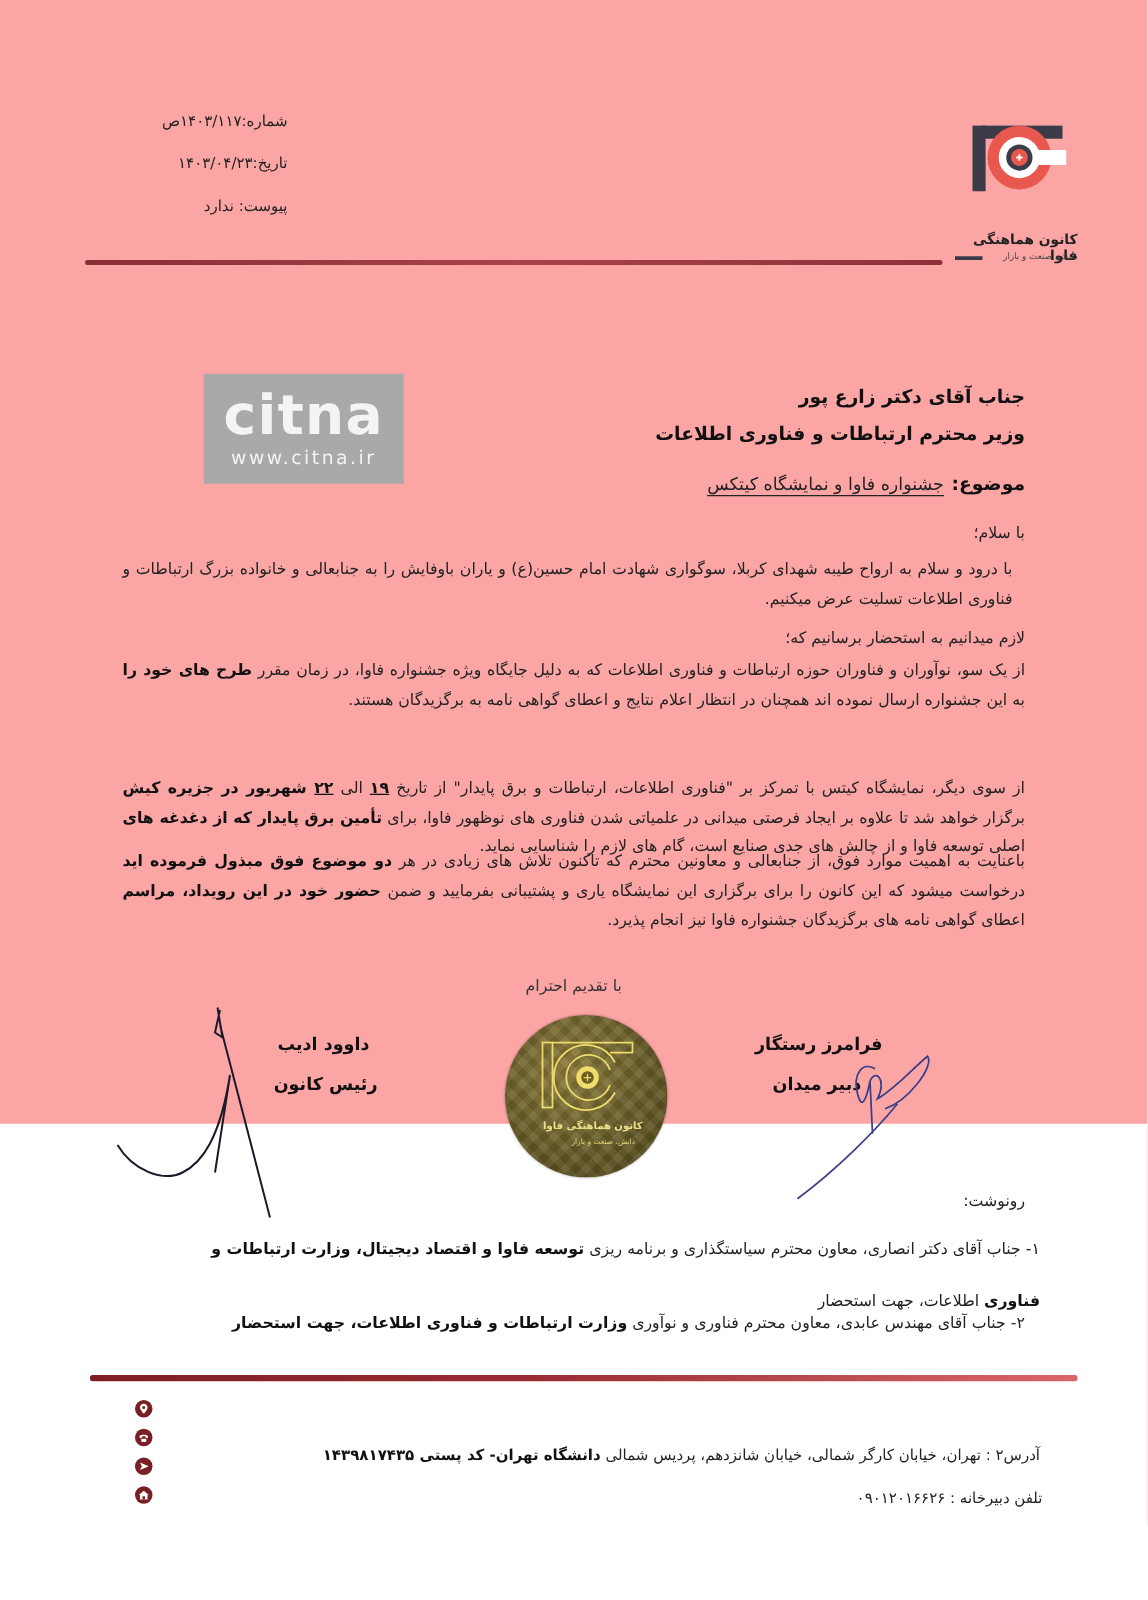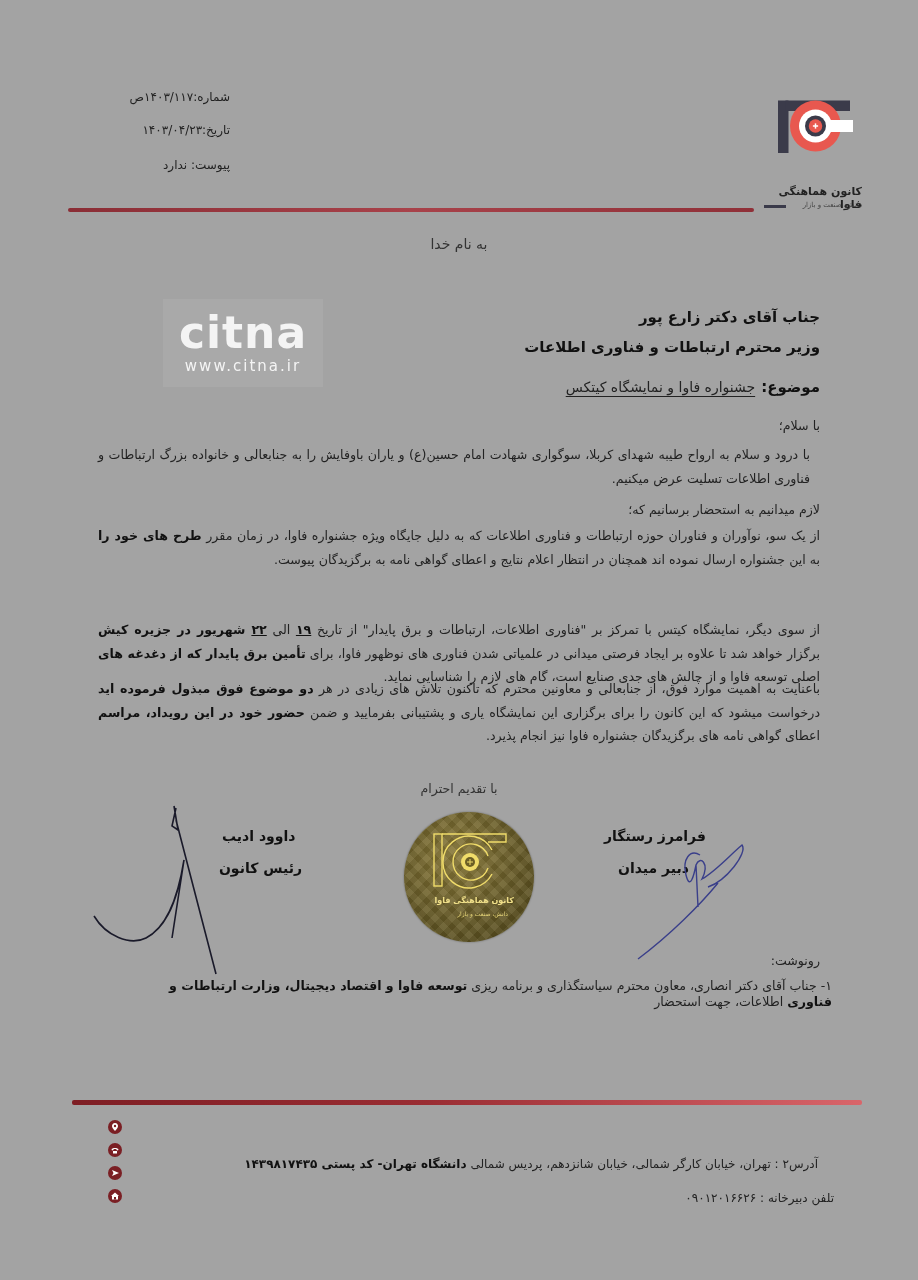--- a/index.html
+++ b/index.html
@@ -1,18 +1,18 @@
 <!DOCTYPE html>
 <html><head>
 <meta charset="utf-8">
 <style>
   * { box-sizing: border-box; margin: 0; padding: 0; }
   html, body { width: 918px; height: 1280px; background: #ffffff; overflow: hidden; }
   body { position: relative; font-family: "DejaVu Sans", sans-serif; color: #1c1c1c; }
-  .page { position: absolute; left: 0; top: 0; width: 918px; height: 1280px; background: #a3a3a3; }
+  .page { position: absolute; left: 0; top: 0; width: 918px; height: 899px; background: #fca5a5; }
   .abs { position: absolute; }
 
   
   .meta { position: absolute; right: 688px; width: 200px; text-align: right; direction: rtl; font-size: 12px; color: #222; }
   .meta-line { position: absolute; right: 0; white-space: nowrap; }
 
   
   .logo { position: absolute; left: 762px; top: 96px; width: 104px; height: 120px; }
   .logo-title { position: absolute; left: 762px; top: 185px; width: 100px; text-align: right; direction: rtl; font-size: 11px; font-weight: bold; color: #222; }
   .logo-sub { position: absolute; left: 762px; top: 201px; width: 100px; text-align: right; direction: rtl; font-size: 7px; color: #444; }
@@ -45,21 +45,21 @@
   .seal { position: absolute; left: 404px; top: 812px; width: 130px; height: 130px; border-radius: 50%;
           background:
             repeating-linear-gradient(45deg, rgba(255,255,255,0.05) 0 6px, rgba(0,0,0,0.06) 6px 12px),
             repeating-linear-gradient(-45deg, rgba(255,255,255,0.05) 0 6px, rgba(0,0,0,0.06) 6px 12px),
             radial-gradient(circle at 40% 35%, #8a7a3a, #5d5222 70%, #4a4119);
           box-shadow: 0 0 2px rgba(0,0,0,0.4); }
   .seal-title { position: absolute; left: 0; top: 84px; width: 110px; text-align: right; direction: rtl; font-size: 8px; color: #f0e08a; font-weight: bold; }
   .seal-sub { position: absolute; left: 0; top: 98px; width: 104px; text-align: right; direction: rtl; font-size: 6px; color: #e8d77a; }
 
   .cc-title { position: absolute; right: 98px; top: 953px; direction: rtl; font-size: 12.6px; color: #222; }
-  .cc-item { position: absolute; right: 86px; width: 690px; direction: rtl; text-align: right; font-size: 12.6px; line-height: 16px; color: #222; }
+  .cc-item { position: absolute; right: 86px; width: 690px; direction: rtl; text-align: right; font-size: 12.6px; line-height: 42px; color: #222; }
   .cc-item b { font-weight: bold; color: #111; }
 
   .divider-bottom { position: absolute; left: 72px; top: 1100px; width: 790px; height: 5px; border-radius: 2px; background: linear-gradient(90deg, #7e1e24, #9a2d33 45%, #d9656a); }
 
   .foot-line { position: absolute; right: 84px; direction: rtl; white-space: nowrap; font-size: 12px; color: #222; }
   .foot-line b { font-weight: bold; color: #111; }
 
   .ficon { position: absolute; left: 108px; width: 14px; height: 14px; border-radius: 50%; background: #7a1f24; color: #fff; font-size: 8px; line-height: 14px; text-align: center; }
 </style>
 </head>
@@ -89,21 +89,20 @@
     <circle cx="54" cy="40" r="9" fill="#e8584f"></circle>
     <rect x="50.5" y="39" width="7" height="2" fill="#ffffff"></rect>
     <rect x="53" y="36.5" width="2" height="7" fill="#ffffff"></rect>
   </svg>
   <div class="logo-title">کانون هماهنگی فاوا</div>
   <div class="logo-sub">دانش، صنعت و بازار</div>
   <div class="logo-sub-bar"></div>
 
   <div class="divider-top"></div>
 
-  <div class="basmala">به نام خدا</div>
 
   <div class="watermark">
     <div class="wm-logo">citna</div>
     <div class="wm-url">www.citna.ir</div>
   </div>
 
   <div class="addr" style="top:308px;">جناب آقای دکتر زارع پور</div>
   <div class="addr" style="top:338px;">وزیر محترم ارتباطات و فناوری اطلاعات</div>
   <div class="subject">
     <span class="subject-label">موضوع:</span><span class="subject-value">جشنواره فاوا و نمایشگاه کیتکس</span>
@@ -113,21 +112,21 @@
 
   <div class="para" style="top:443px;right:108px;width:712px;text-indent:0;">
     <span>با درود و سلام به ارواح طیبه شهدای کربلا، سوگواری شهادت امام حسین(ع) و یاران باوفایش را به جنابعالی و خانواده بزرگ ارتباطات و فناوری اطلاعات تسلیت عرض میکنیم.</span>
   </div>
 
   <div class="para" style="top:498px;">
     <span>لازم میدانیم به استحضار برسانیم که؛</span>
   </div>
 
   <div class="para" style="top:524px;">
-    <span>از یک سو، نوآوران و فناوران حوزه ارتباطات و فناوری اطلاعات که به دلیل جایگاه ویژه جشنواره فاوا، در زمان مقرر </span><b>طرح های خود را</b><span> به این جشنواره ارسال نموده اند همچنان در انتظار اعلام نتایج و اعطای گواهی نامه به برگزیدگان پیوست.</span>
+    <span>از یک سو، نوآوران و فناوران حوزه ارتباطات و فناوری اطلاعات که به دلیل جایگاه ویژه جشنواره فاوا، در زمان مقرر </span><b>طرح های خود را</b><span> به این جشنواره ارسال نموده اند همچنان در انتظار اعلام نتایج و اعطای گواهی نامه به برگزیدگان هستند.</span>
   </div>
 
   <div class="para" style="top:618px;">
     <span>از سوی دیگر، نمایشگاه کیتس با تمرکز بر "فناوری اطلاعات، ارتباطات و برق پایدار" از تاریخ </span><b style="text-decoration:underline;">۱۹</b><span> الی </span><b style="text-decoration:underline;">۲۲</b><b> شهریور در جزیره کیش</b><span> برگزار خواهد شد تا علاوه بر ایجاد فرصتی میدانی در علمیاتی شدن فناوری های نوظهور فاوا، برای </span><b>تأمین برق پایدار که از دغدغه های</b><span> اصلی توسعه فاوا و از چالش های جدی صنایع است، گام های لازم را شناسایی نماید.</span>
   </div>
 
   <div class="para" style="top:677px;">
     <span>باعنایت به اهمیت موارد فوق، از جنابعالی و معاونین محترم که تاکنون تلاش های زیادی در هر </span><b>دو موضوع فوق مبذول فرموده اید</b><span> درخواست میشود که این کانون را برای برگزاری این نمایشگاه یاری و پشتیبانی بفرمایید و ضمن </span><b>حضور خود در این رویداد، مراسم</b><span> اعطای گواهی نامه های برگزیدگان جشنواره فاوا نیز انجام پذیرد.</span>
   </div>
 
@@ -156,20 +155,23 @@
       <path d="M37 32 L43 32 M40 29 L40 35" stroke="#f0dc6a" stroke-width="1"></path>
     </svg>
     <div class="seal-title">کانون هماهنگی فاوا</div>
     <div class="seal-sub">دانش، صنعت و بازار</div>
   </div>
 
   <div class="cc-title">رونوشت:</div>
   <div class="cc-item" style="top:978px;">
     <span>۱- جناب آقای دکتر انصاری، معاون محترم سیاستگذاری و برنامه ریزی </span><b>توسعه فاوا و اقتصاد دیجیتال، وزارت ارتباطات و فناوری</b><span> اطلاعات، جهت استحضار</span>
   </div>
+  <div class="cc-item" style="top:1037px;right:98px;">
+    <span>۲- جناب آقای مهندس عابدی، معاون محترم فناوری و نوآوری </span><b>وزارت ارتباطات و فناوری اطلاعات، جهت استحضار</b>
+  </div>
 
   <div class="divider-bottom"></div>
 
   <div class="ficon" style="top:1120px;">
     <svg width="14" height="14" viewBox="0 0 14 14">
         <path d="M7 3 C5 3 4 4.5 4 6 C4 8 7 11 7 11 C7 11 10 8 10 6 C10 4.5 9 3 7 3 Z" fill="#fff"></path>
         <circle cx="7" cy="6" r="1.2" fill="#7a1f24"></circle>
       </svg>
   </div>
   <div class="ficon" style="top:1143px;">
@@ -183,20 +185,20 @@
         <path d="M4 4 L11 7 L4 10 L5.5 7 Z" fill="#fff"></path>
       </svg>
   </div>
   <div class="ficon" style="top:1189px;">
     <svg width="14" height="14" viewBox="0 0 14 14">
         <path d="M7 3.5 L11 7 L10 7 L10 10.5 L4 10.5 L4 7 L3 7 Z" fill="#fff"></path>
         <rect x="6" y="8" width="2" height="2.5" fill="#7a1f24"></rect>
       </svg>
   </div>
 
-  <div class="foot-line" style="top:1157px;right:100px;margin-left:17px;">
+  <div class="foot-line" style="top:1157px;right:86px;margin-left:17px;">
     <span>آدرس۲ : تهران، خیابان کارگر شمالی، خیابان شانزدهم، پردیس شمالی </span><b>دانشگاه تهران- کد پستی ۱۴۳۹۸۱۷۴۳۵</b>
   </div>
   <div class="foot-line" style="top:1191px;">
     <span>تلفن دبیرخانه :</span> <span>۰۹۰۱۲۰۱۶۶۲۶</span>
   </div>
 
 </div>
 
 </body></html>

